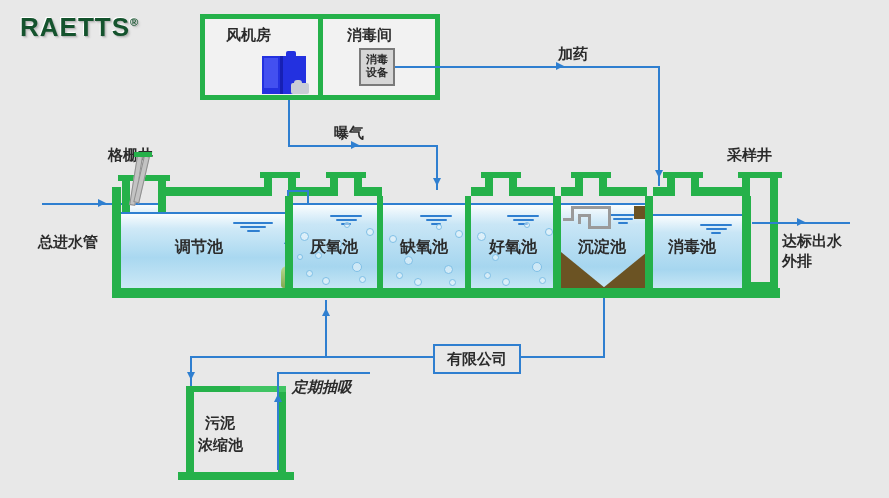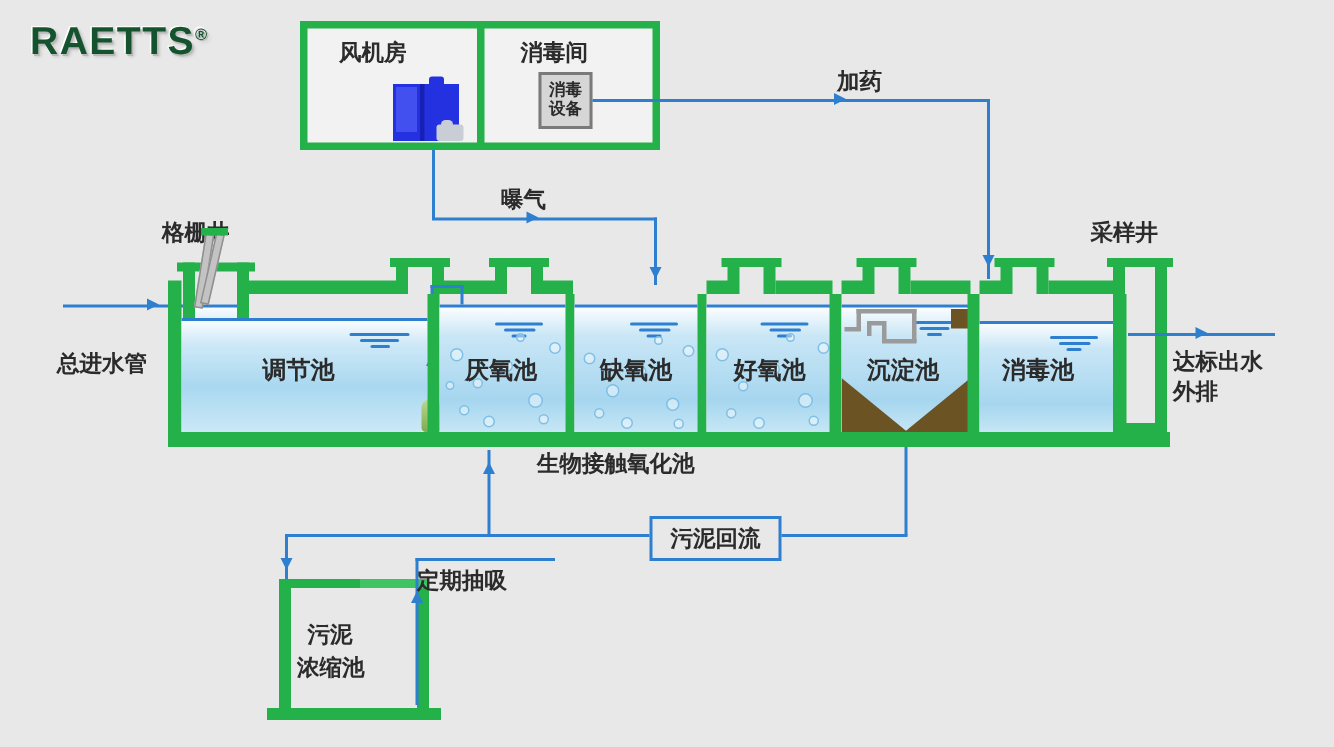--- a/index.html
+++ b/index.html
@@ -279,41 +279,40 @@
   <div class="g" style="left:770px;top:176px;width:8px;height:110px;"></div>
   <div class="g" style="left:738px;top:172px;width:44px;height:6px;"></div>
   <div class="g" style="left:742px;top:282px;width:36px;height:8px;"></div>
   <div class="lbl cap" style="left:727px;top:146px;">采样井</div>
 
   <div class="p ph" style="left:752px;top:222px;width:98px;"></div>
   <div class="arr r" style="left:797px;top:218px;"></div>
   <div class="lbl cap" style="left:782px;top:232px;">达标出水</div>
   <div class="lbl cap" style="left:782px;top:252px;">外排</div>
 
-  <div class="lbl cap" style="left:358px;top:300px;">生物接触氧化池</div>
 
   <div class="p pv" style="left:603px;top:298px;height:59px;"></div>
   <div class="p ph" style="left:325px;top:356px;width:280px;"></div>
   <div class="p pv" style="left:325px;top:300px;height:58px;"></div>
   <div class="arr u" style="left:322px;top:308px;"></div>
   <div class="bbox" style="left:433px;top:344px;width:88px;height:30px;">
-    <span class="lbl cap" style="position:relative;left:0;top:0;">污泥回流</span>
+    <span class="lbl cap" style="position:relative;left:0;top:0;">有限公司</span>
   </div>
 
   <div class="p ph" style="left:190px;top:356px;width:138px;"></div>
   <div class="p pv" style="left:190px;top:356px;height:90px;"></div>
   <div class="arr d" style="left:187px;top:372px;"></div>
 
   <div class="g" style="left:186px;top:390px;width:8px;height:88px;"></div>
   <div class="g" style="left:278px;top:390px;width:8px;height:88px;"></div>
   <div class="g" style="left:186px;top:386px;width:56px;height:6px;"></div>
   <div class="gl" style="left:240px;top:386px;width:46px;height:6px;"></div>
   <div class="g" style="left:178px;top:472px;width:116px;height:8px;"></div>
   <div class="lbl cap" style="left:205px;top:414px;">污泥</div>
   <div class="lbl cap" style="left:198px;top:436px;">浓缩池</div>
 
   <div class="p pv" style="left:277px;top:372px;height:98px;"></div>
   <div class="p ph" style="left:277px;top:372px;width:93px;"></div>
   <div class="arr u" style="left:274px;top:394px;"></div>
-  <div class="lbl cap" style="left:278px;top:378px;">定期抽吸</div>
+  <div class="lbl cap" style="left:292px;top:378px;font-style:italic;">定期抽吸</div>
 
 
 </div>
 
 </body></html>

